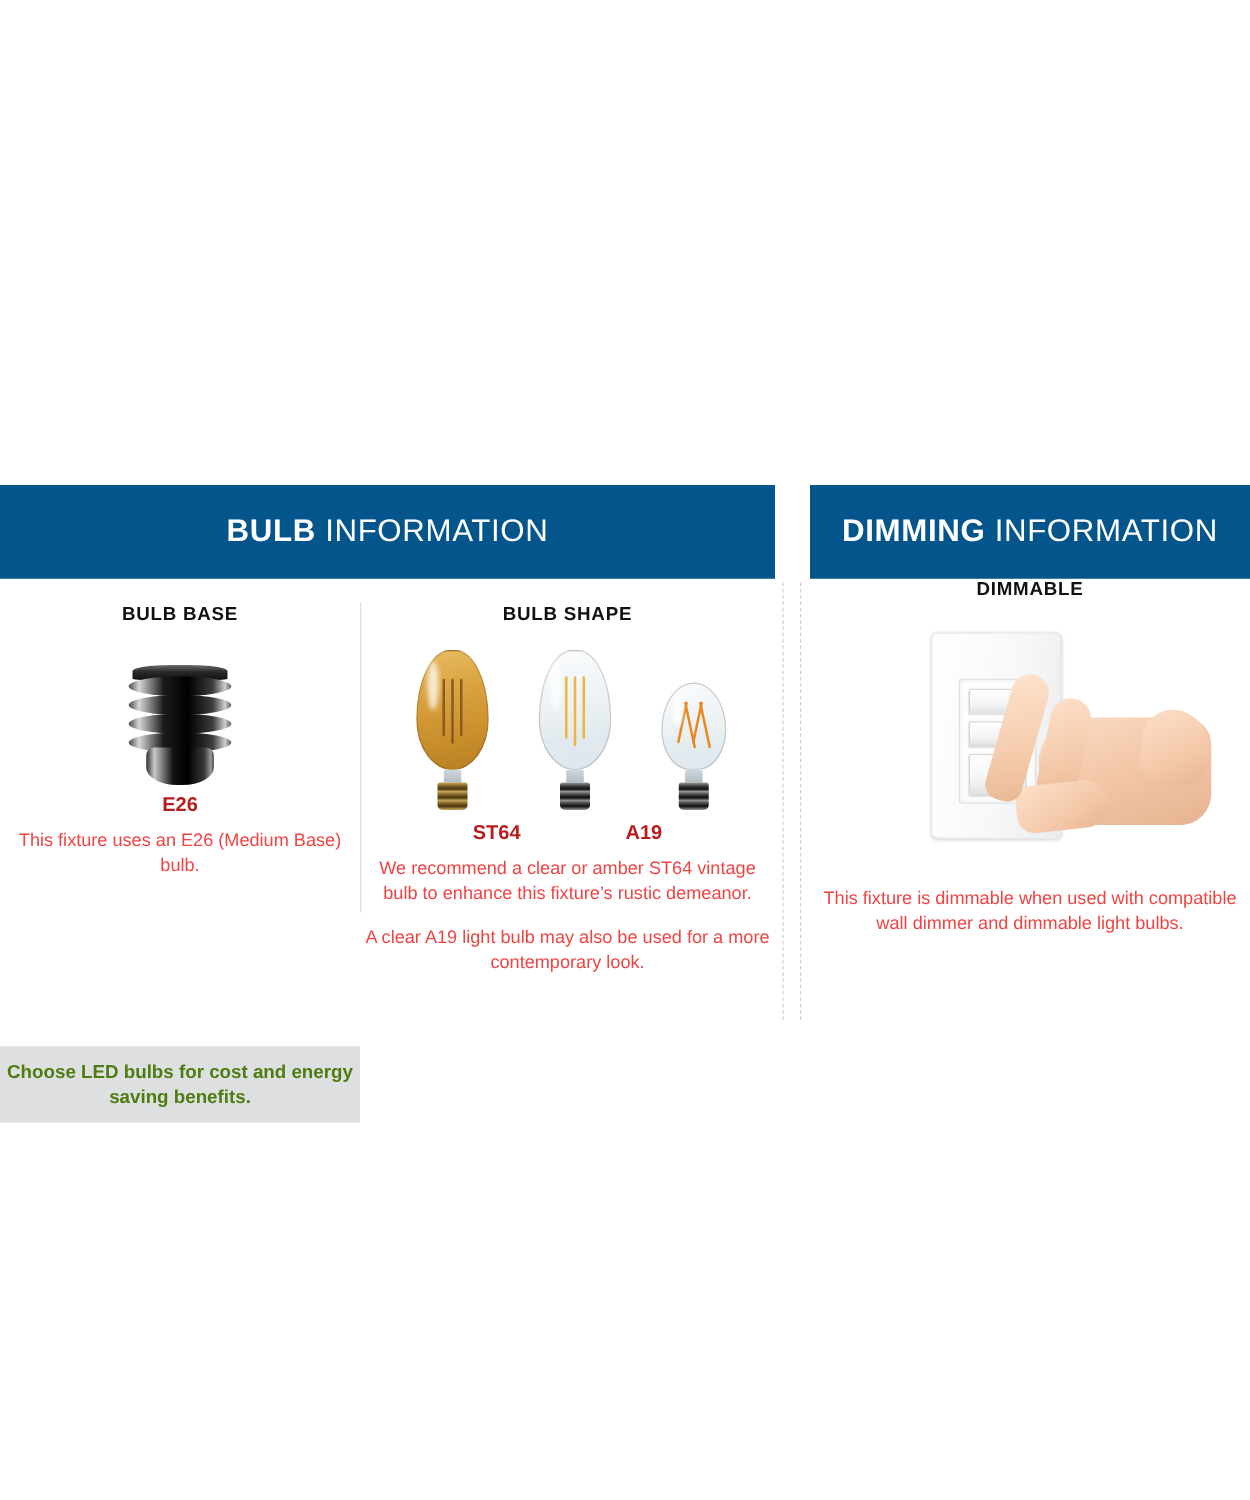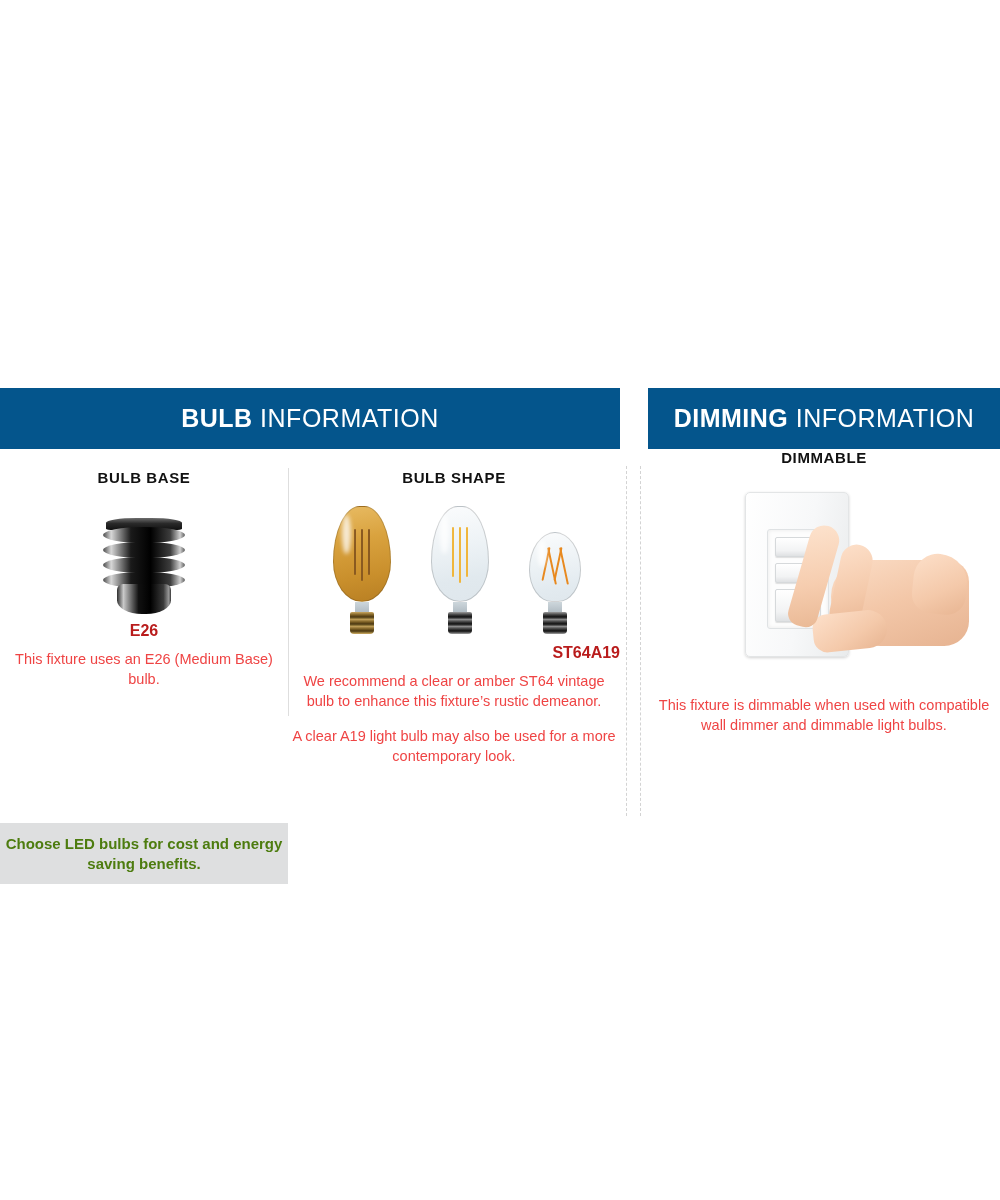--- a/index.html
+++ b/index.html
@@ -37,21 +37,21 @@
     top: 78px;
     width: 0;
     height: 350px;
     border-left: 1px dashed #d3d3d3;
   }
   .dash-line.a { left: 6px; }
   .dash-line.b { left: 20px; }
 
   
   .hdr {
-    height: 61px;
+    height: 75px;
     background: #04558c;
     color: #ffffff;
     display: flex;
     align-items: center;
     justify-content: center;
     letter-spacing: 0.5px;
   }
   .hdr-text {
     font-size: 25px;
     font-weight: 300;
@@ -373,21 +373,21 @@
                     <span style="height:34px;transform:rotate(12deg)"></span>
                     <span style="height:38px;transform:rotate(-12deg)"></span>
                 </div>
               </div>
               <div class="stem"></div>
               <div class="screw"></div>
             </div>
 
           </div>
 
-          <div style="display:flex;justify-content:flex-end;margin-top:10px;margin-bottom:10px;padding-left:0;">
+          <div style="display:flex;justify-content:center;gap:84px;margin-top:10px;margin-bottom:10px;padding-left:0;">
             <div class="cap-label" style="margin:0">ST64</div>
             <div class="cap-label" style="margin:0">A19</div>
           </div>
 
           <div class="body-text">We recommend a clear or amber ST64 vintage bulb to enhance this fixture’s rustic demeanor.</div>
           <div class="body-text">A clear A19 light bulb may also be used for a more contemporary look.</div>
         </div>
 
       </div>
     </div>

